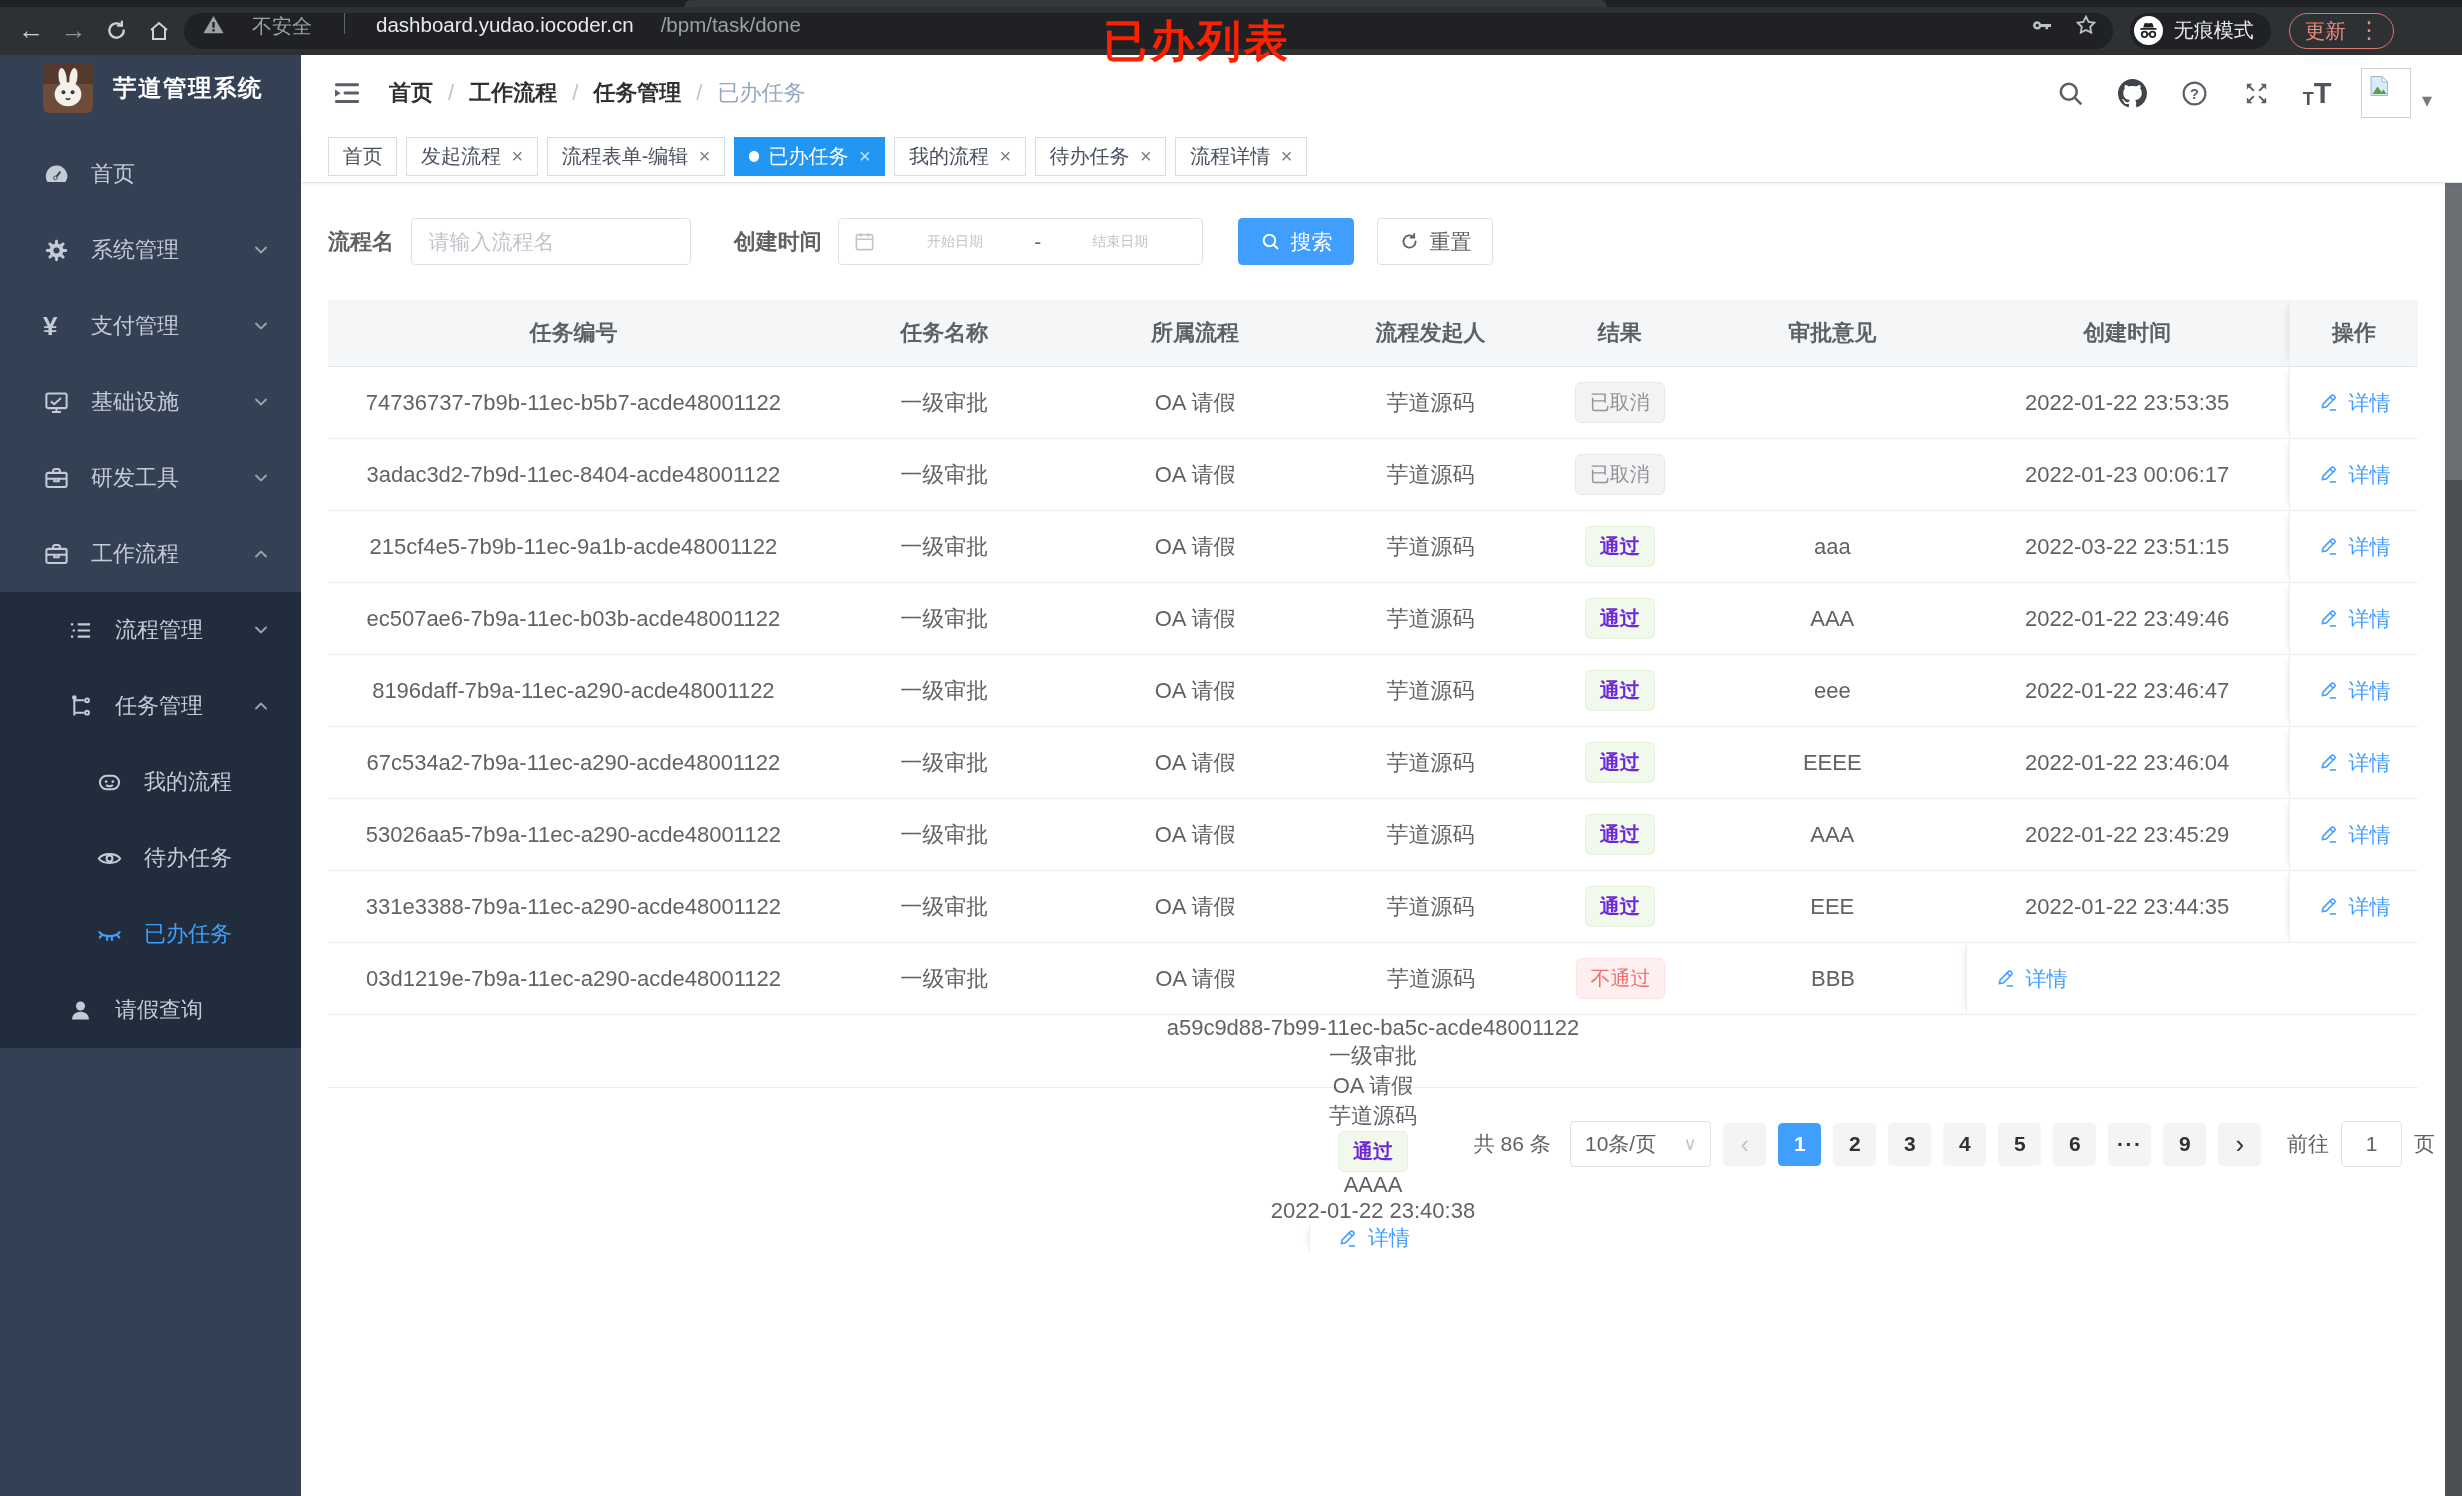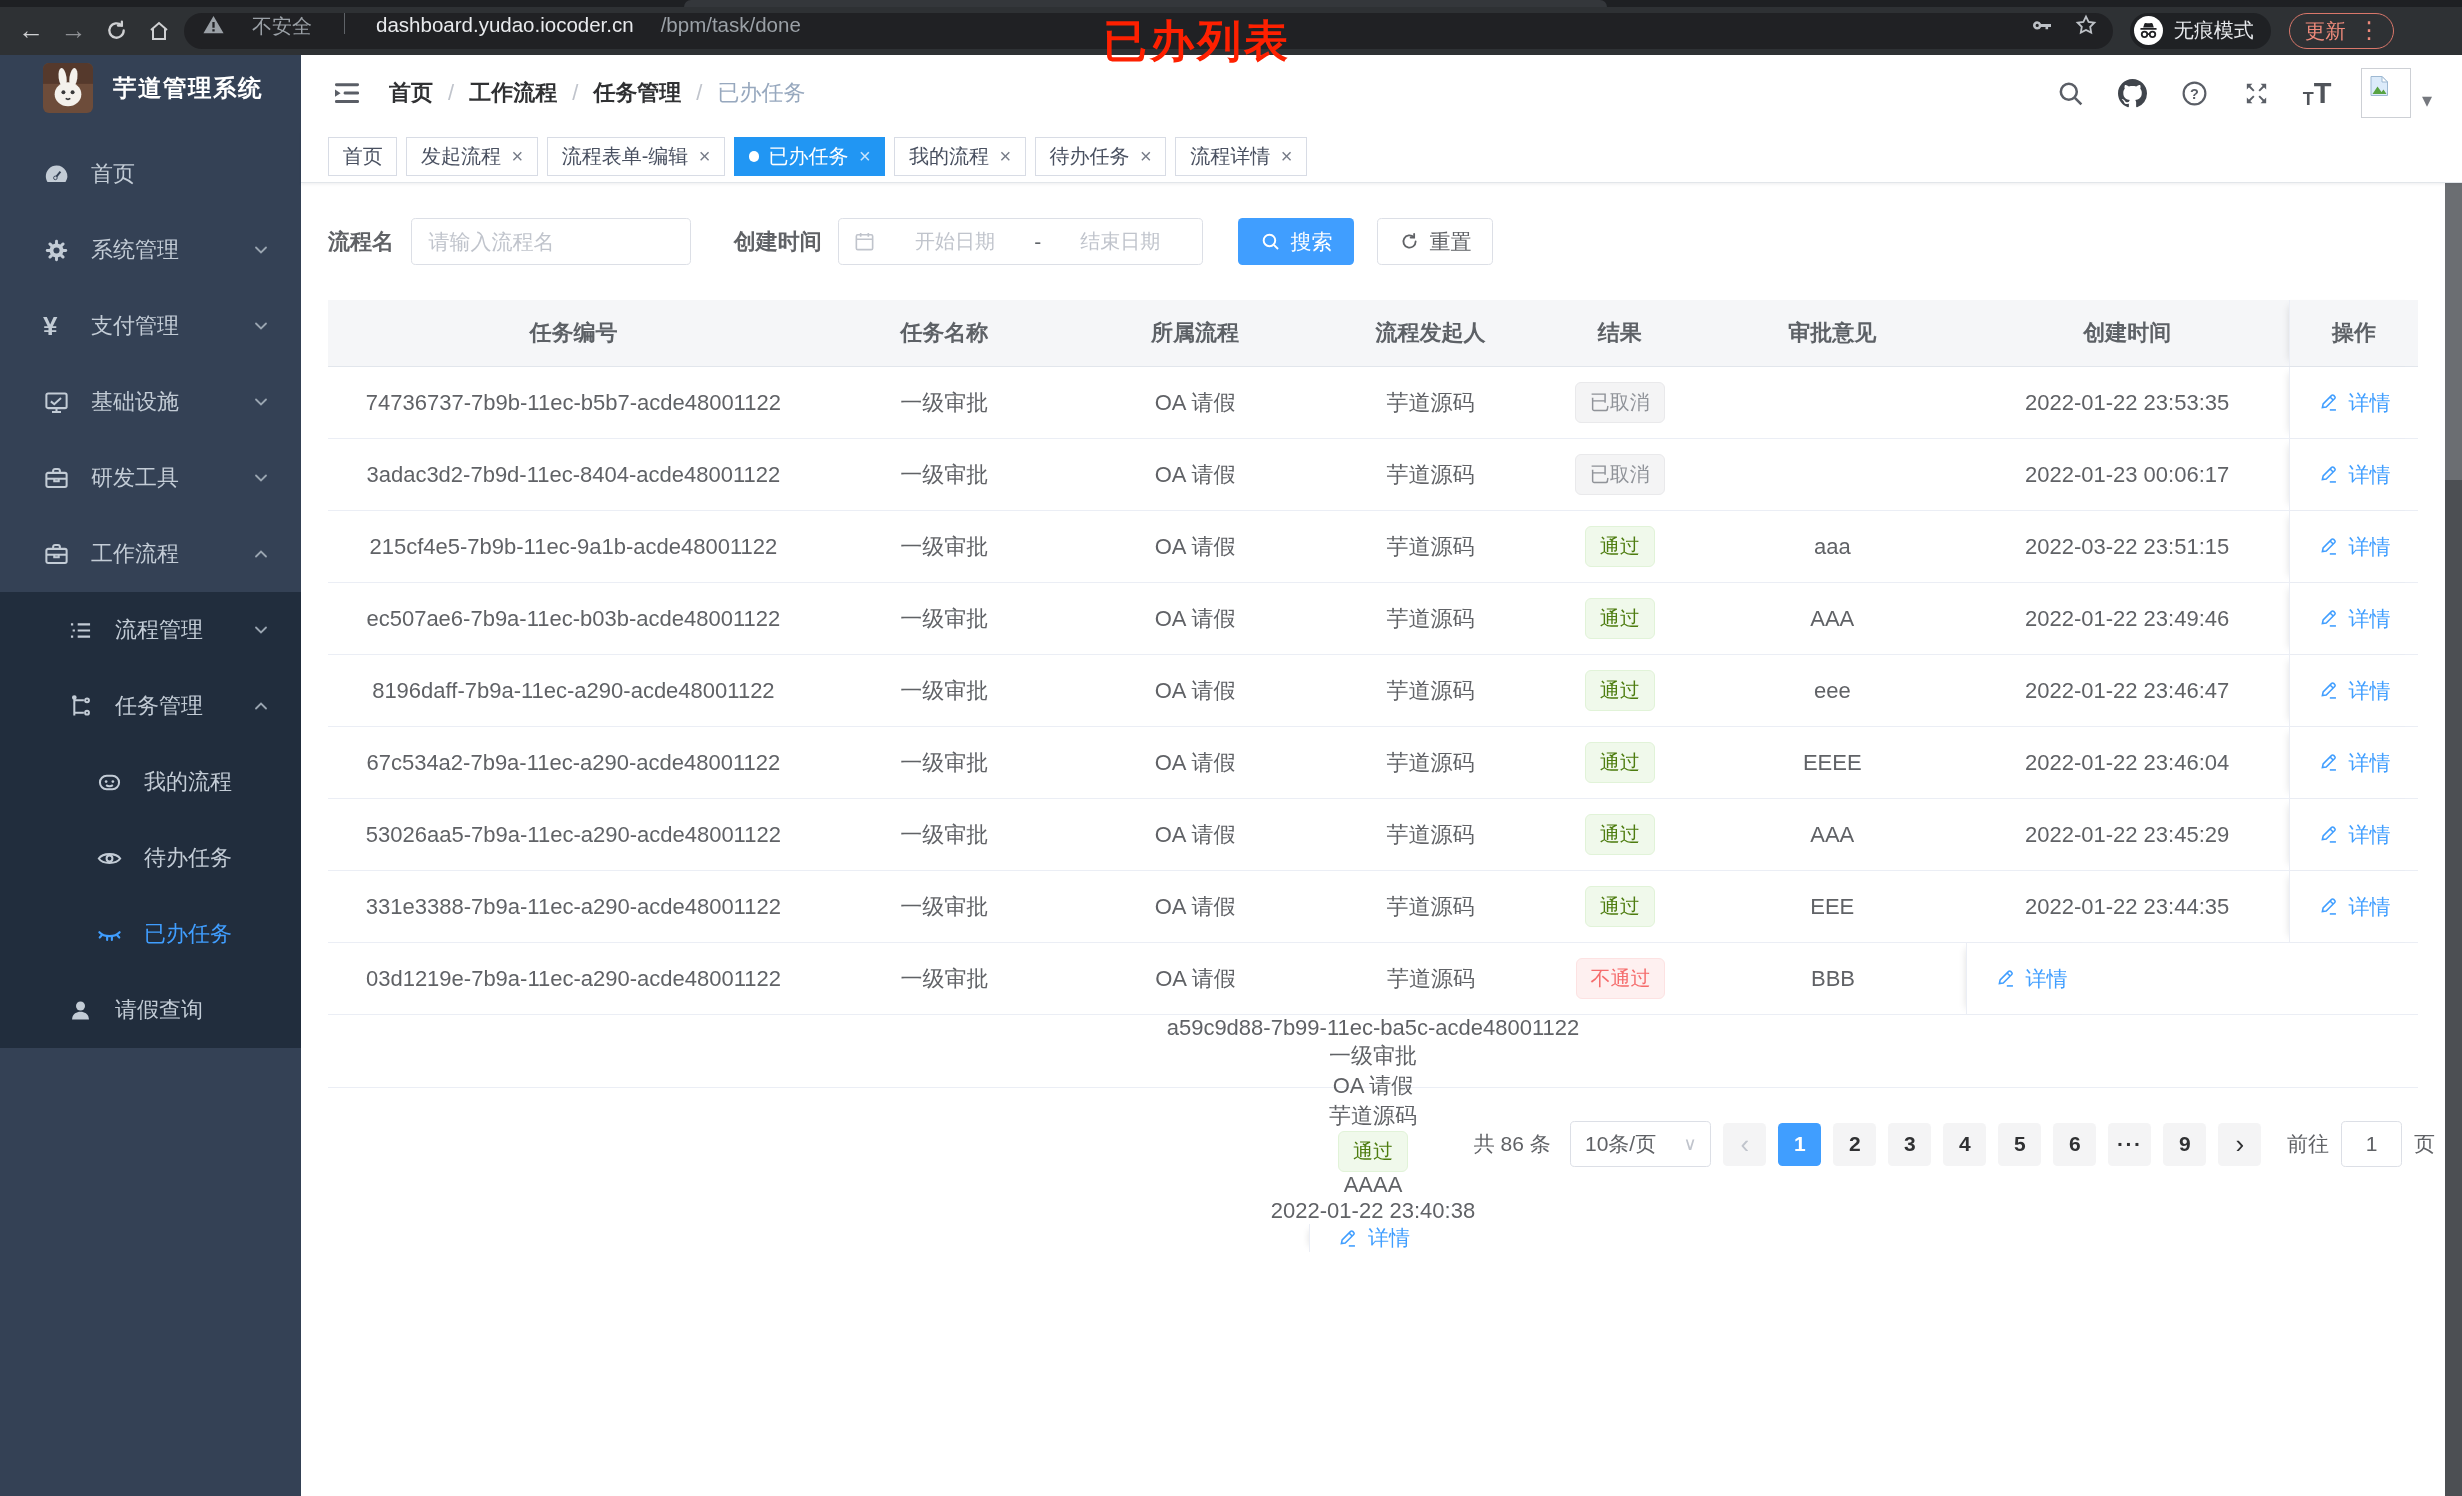--- a/index.html
+++ b/index.html
@@ -81,38 +81,38 @@
   
   .content{flex:1;padding:35px 27px 0 27px;background:#fff;}
   .filter{display:flex;align-items:center;margin-bottom:35px;font-size:22px;color:#606266;}
   .f-label{font-weight:700;margin-right:16.7px;white-space:nowrap;}
   .f-label.second{margin-left:43px;}
   .text-input{width:280px;height:47px;border:0.8px solid #dcdfe6;border-radius:4.6px;padding:0 16.7px;font-size:21px;color:#606266;outline:none;font-family:inherit;}
   .text-input::placeholder{color:#c0c4cc;}
   .date-input{width:365px;height:47px;border:0.8px solid #dcdfe6;border-radius:4.6px;display:flex;align-items:center;padding:0 13.7px;gap:10.6px;cursor:pointer;}
   .date-input .cal{color:#c0c4cc;width:23px;height:23px;}
   .date-input .cal svg{width:23px;height:23px;}
-  .ph{color:#c0c4cc;font-size:20px;flex:1;text-align:center;}
+  .ph{color:#c0c4cc;font-size:14px;flex:1;text-align:center;}
   .range-sep{color:#5f6368;font-size:21px;}
   .btn{height:47px;border-radius:4.6px;display:flex;align-items:center;gap:9px;padding:0 21px;font-size:21px;cursor:pointer;border:0.8px solid transparent;}
   .btn svg{width:21px;height:21px;}
   .btn-primary{background:#409eff;color:#fff;margin-left:35px;}
   .btn-plain{background:#fff;color:#606266;border-color:#dcdfe6;margin-left:23px;}
 
   
   .tbl{width:2090px;border-bottom:0.8px solid #ebeef5;font-size:22px;}
   .thead{display:flex;align-items:center;height:67px;background:#f5f6f8;color:#5d6166;font-weight:700;border-bottom:0.8px solid #e2e6ec;}
   .trow{display:flex;align-items:center;height:72px;border-bottom:0.8px solid #ebeef5;color:#606266;background:#fff;}
   .trow:last-child{border-bottom:none;flex-direction:column;}
   .td{display:flex;align-items:center;justify-content:center;text-align:center;padding:0 7.6px;height:100%;}
   .c0{width:491px;}.c1{width:251px;}.c2{width:251px;}.c3{width:220px;}.c4{width:159px;}.c5{width:266px;}.c6{width:324px;}
   .c7{width:129px;border-left:0.8px solid #ebeef5;box-shadow:-6px 0 7.6px -6px rgba(0,0,0,.12);}
   .badge{height:41px;display:flex;align-items:center;padding:0 13.7px;border-radius:6px;font-size:20px;white-space:nowrap;}
   .badge.info{background:#f4f4f5;border:0.8px solid #e9e9eb;color:#909399;}
-  .badge.success{background:#f0f9eb;border:0.8px solid #e1f3d8;color:#4d7c0f;}
+  .badge.success{background:#f0f9eb;border:0.8px solid #e1f3d8;color:#6d28d9;font-weight:bold;}
   .badge.danger{background:#fef0f0;border:0.8px solid #fde2e2;color:#f56c6c;}
   .detail-link{color:#409eff;display:flex;align-items:center;gap:10px;font-size:21px;cursor:pointer;white-space:nowrap;}
   .detail-link svg{width:21px;height:21px;}
 
   
   .pagination{display:flex;align-items:center;justify-content:flex-end;gap:12px;margin-top:33px;font-size:21px;color:#606266;}
   .total{margin-right:7.6px;white-space:nowrap;}
   .psel{width:141px;height:46px;border:0.8px solid #dcdfe6;border-radius:4.6px;display:flex;align-items:center;justify-content:space-between;padding:0 13.7px;cursor:pointer;}
   .psel .sel-caret{color:#c0c4cc;font-size:18px;}
   .pbtn{min-width:43px;height:43px;border-radius:4.6px;background:#f4f4f5;display:flex;align-items:center;justify-content:center;font-weight:600;color:#303133;cursor:pointer;padding:0 6px;}

